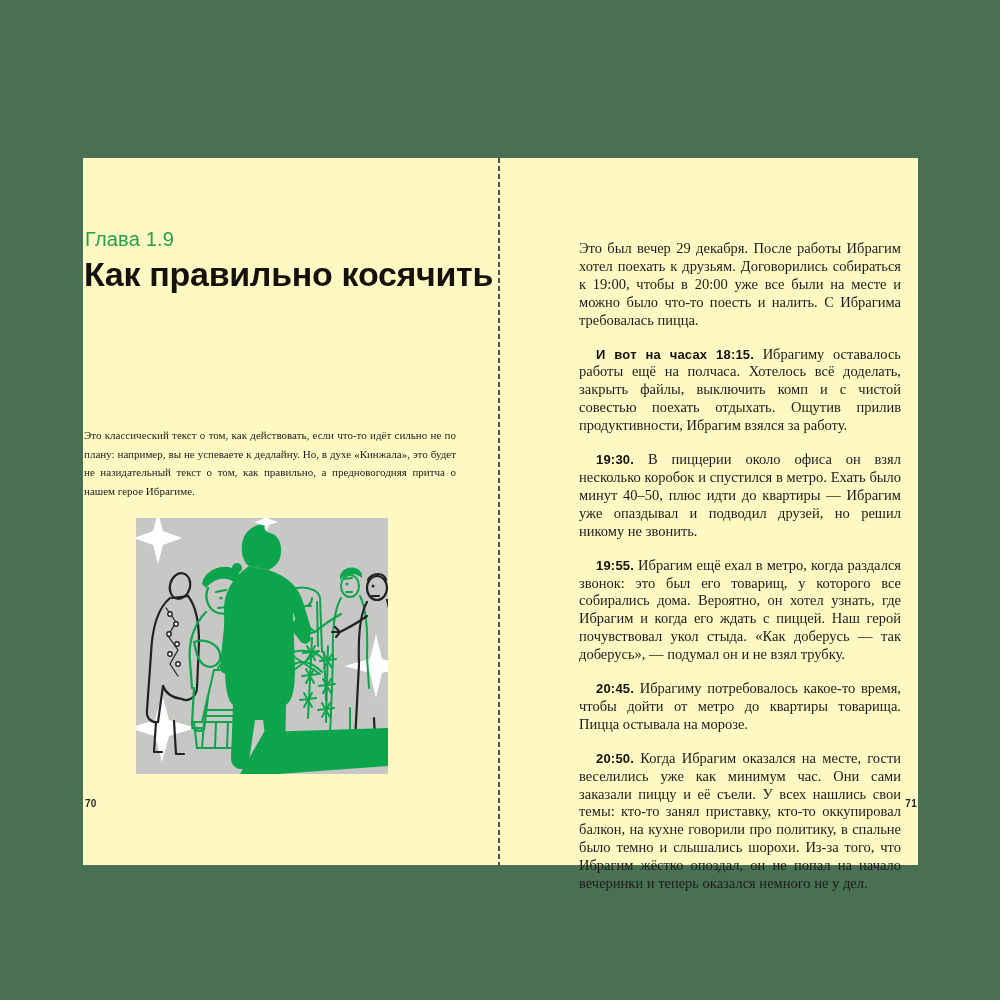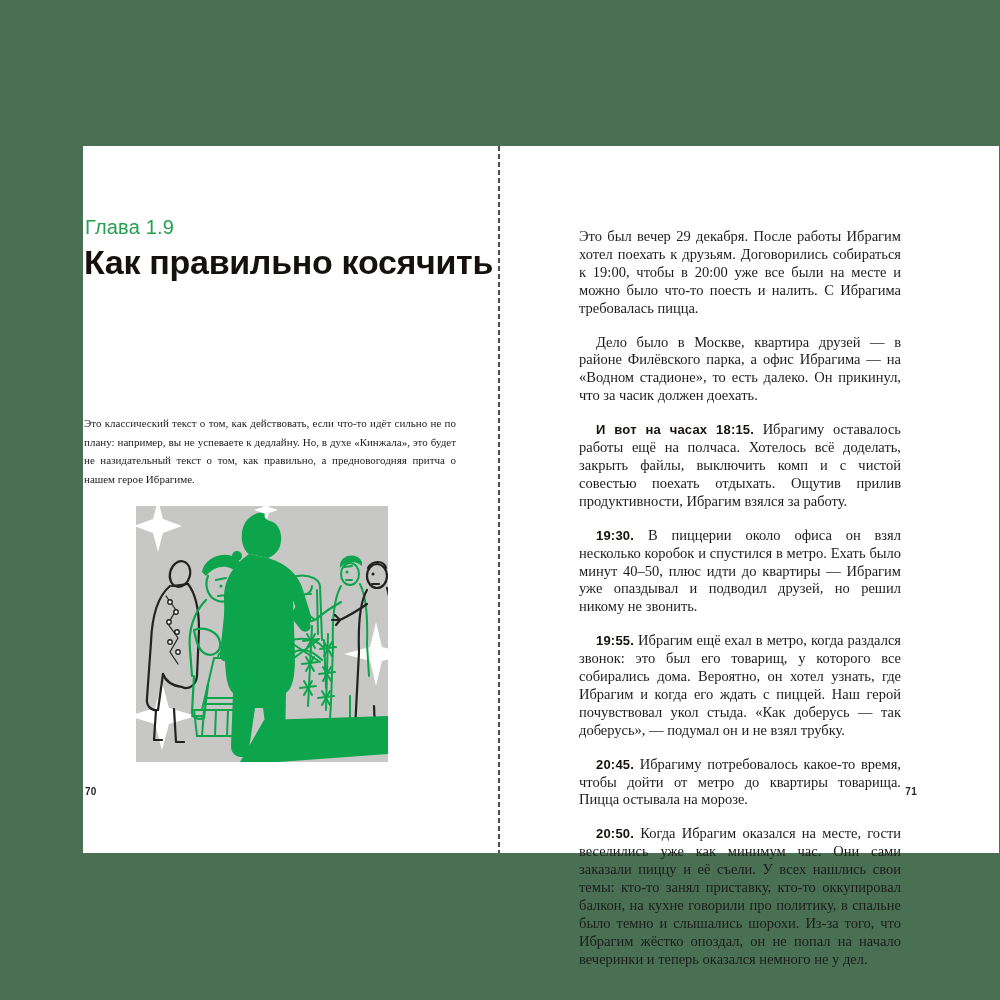--- a/index.html
+++ b/index.html
@@ -1,19 +1,19 @@
 <!DOCTYPE html>
 <html lang="ru"><head>
 <meta charset="utf-8">
 <title>Book spread</title>
 <style>
   html,body{margin:0;padding:0;}
   .canvas{position:relative;width:1000px;height:1000px;background:#4a7053;overflow:hidden;
           font-family:"Liberation Sans",sans-serif;}
-  .spread{position:absolute;left:83px;top:146px;width:916px;height:707px;background:#ffffff;}
+  .spread{position:absolute;left:83px;top:158px;width:835px;height:707px;background:#fef9c3;}
   .divider{position:absolute;left:415px;top:0;width:2px;height:707px;
            background:repeating-linear-gradient(to bottom,#4d4d4d 0 5px,transparent 5px 8px);}
   
   .chapter-label{position:absolute;left:2px;top:70px;font-size:20px;font-weight:500;
                  color:#23a14f;letter-spacing:.2px;}
   .chapter-title{position:absolute;left:1px;top:105px;font-size:34px;line-height:22.5px;
                  font-weight:800;color:#15120e;letter-spacing:-.3px;}
   .intro{position:absolute;left:1px;top:268px;width:372px;margin:0;
          font-family:"Liberation Serif",serif;font-size:11px;line-height:18.6px;
          color:#1c1c1c;text-align:justify;}
@@ -144,21 +144,20 @@
           <path d="M97,187 L95,240 C95,250 104,253 112,250 L119,202 L127,202 L133,248 C141,252 149,249 149,241 L150,187 Z"></path>
         </g>
       </svg>
 
       <div class="pagenum left">70</div>
     </div>
 
     <div>
       <div class="bodytext" id="bodytext">
           <p class="first">Это был вечер 29 декабря. После работы Ибрагим хотел поехать к друзьям. Договорились собираться к 19:00, чтобы в 20:00 уже все были на месте и можно было что-то поесть и налить. С Ибрагима требовалась пицца.</p>
-          <p>Дело было в Москве, квартира друзей — в районе Филёвского парка, а офис Ибрагима — на «Водном стадионе», то есть далеко. Он прикинул, что за часик должен доехать.</p>
           <p><b class="lead">И вот на часах 18:15.</b> Ибрагиму оставалось работы ещё на полчаса. Хотелось всё доделать, закрыть файлы, выключить комп и с чистой совестью поехать отдыхать. Ощутив прилив продуктивности, Ибрагим взялся за работу.</p>
           <p><b class="lead">19:30.</b> В пиццерии около офиса он взял несколько коробок и спустился в метро. Ехать было минут 40–50, плюс идти до квартиры — Ибрагим уже опаздывал и подводил друзей, но решил никому не звонить.</p>
           <p><b class="lead">19:55.</b> Ибрагим ещё ехал в метро, когда раздался звонок: это был его товарищ, у которого все собирались дома. Вероятно, он хотел узнать, где Ибрагим и когда его ждать с пиццей. Наш герой почувствовал укол стыда. «Как доберусь — так доберусь», — подумал он и не взял трубку.</p>
           <p><b class="lead">20:45.</b> Ибрагиму потребовалось какое-то время, чтобы дойти от метро до квартиры товарища. Пицца остывала на морозе.</p>
           <p><b class="lead">20:50.</b> Когда Ибрагим оказался на месте, гости веселились уже как минимум час. Они сами заказали пиццу и её съели. У всех нашлись свои темы: кто-то занял приставку, кто-то оккупировал балкон, на кухне говорили про политику, в спальне было темно и слышались шорохи. Из-за того, что Ибрагим жёстко опоздал, он не попал на начало вечеринки и теперь оказался немного не у дел.</p>
         </div>
       <div class="pagenum right">71</div>
     </div>
 
   </div>

